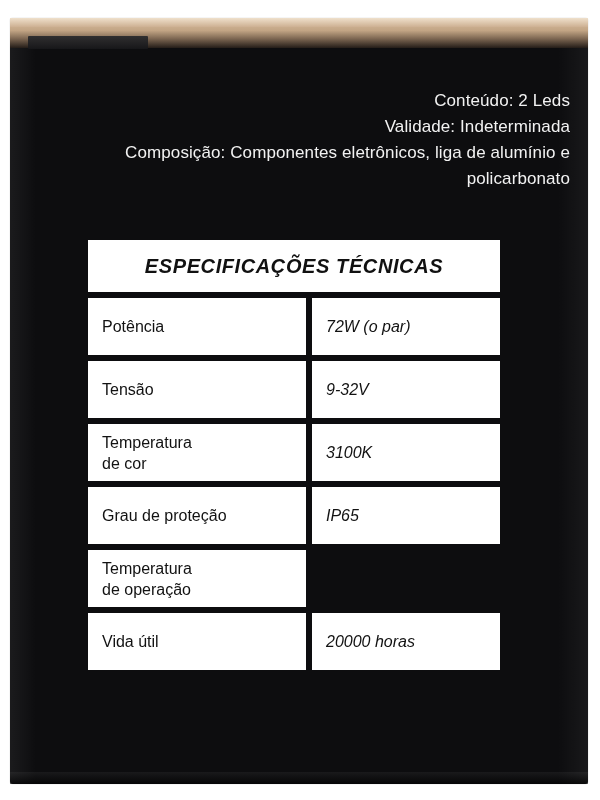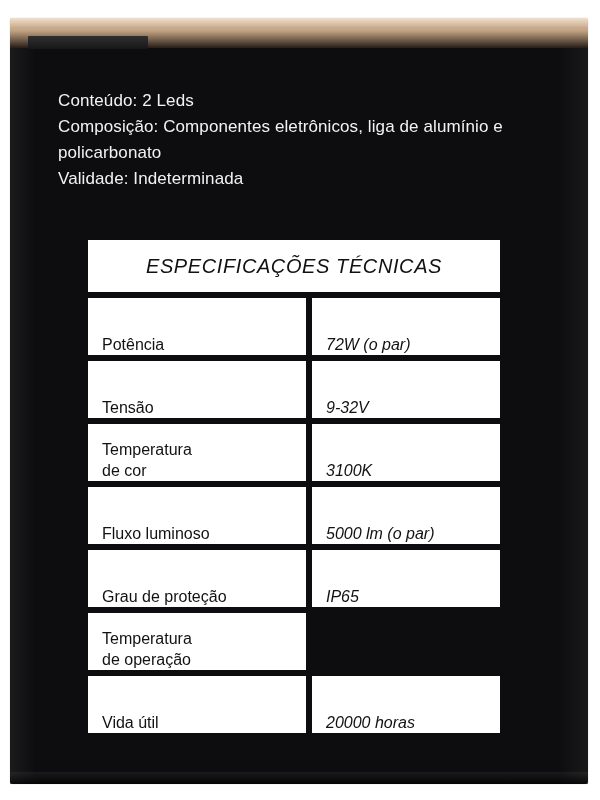--- a/index.html
+++ b/index.html
@@ -97,20 +97,21 @@
   
   .header-text {
     position: absolute;
     left: 58px;
     top: 88px;
     width: 512px;
     color: #f2f2f2;
     font-size: 17px;
     line-height: 26px;
     letter-spacing: 0.1px;
+    text-align: right;
   }
   .header-text .line {
     white-space: normal;
   }
 
   
   .spec-table {
     position: absolute;
     left: 88px;
     top: 240px;
@@ -118,38 +119,38 @@
   }
   .spec-title {
     background: #ffffff;
     color: #111111;
     height: 52px;
     display: flex;
     align-items: center;
     justify-content: center;
     font-style: italic;
     font-size: 20px;
-    font-weight: 400;
+    font-weight: 700;
     letter-spacing: 0.6px;
     margin-bottom: 6px;
   }
   .spec-row {
     display: flex;
     gap: 6px;
     margin-bottom: 6px;
     height: 57px;
   }
   .spec-cell {
     background: #ffffff;
     color: #121212;
     display: flex;
-    align-items: flex-end;
+    align-items: center;
     font-size: 16px;
     line-height: 21px;
-    padding: 0 14px;
+    padding: 6px 14px;
     box-sizing: border-box;
   }
   .spec-cell.label {
     width: 218px;
   }
   .spec-cell.value {
     flex: 1;
     font-style: italic;
   }
   .spec-cell .txt {
@@ -166,22 +167,22 @@
   <div class="box-shade-left"></div>
   <div class="box-shade-right"></div>
   <div class="box-bottom-edge"></div>
 
   <div class="box-top-edge">
     <div class="tape"></div>
   </div>
 
   <div class="header-text">
     <div class="line">Conteúdo: 2 Leds</div>
+    <div class="line">Validade: Indeterminada</div>
     <div class="line">Composição: Componentes eletrônicos, liga de alumínio e policarbonato</div>
-    <div class="line">Validade: Indeterminada</div>
   </div>
 
   <div class="spec-table">
 
     <div class="spec-title">ESPECIFICAÇÕES TÉCNICAS</div>
 
     <div class="spec-row">
       <div class="spec-cell label">
         <span class="txt">Potência</span>
       </div>
@@ -202,28 +203,20 @@
     <div class="spec-row">
       <div class="spec-cell label">
         <span class="txt">Temperatura
 de cor</span>
       </div>
       <div class="spec-cell value">
         <span class="txt">3100K</span>
       </div>
     </div>
 
-    <div class="spec-row">
-      <div class="spec-cell label">
-        <span class="txt">Fluxo luminoso</span>
-      </div>
-      <div class="spec-cell value">
-        <span class="txt">5000 lm (o par)</span>
-      </div>
-    </div>
 
     <div class="spec-row">
       <div class="spec-cell label">
         <span class="txt">Grau de proteção</span>
       </div>
       <div class="spec-cell value">
         <span class="txt">IP65</span>
       </div>
     </div>
 

